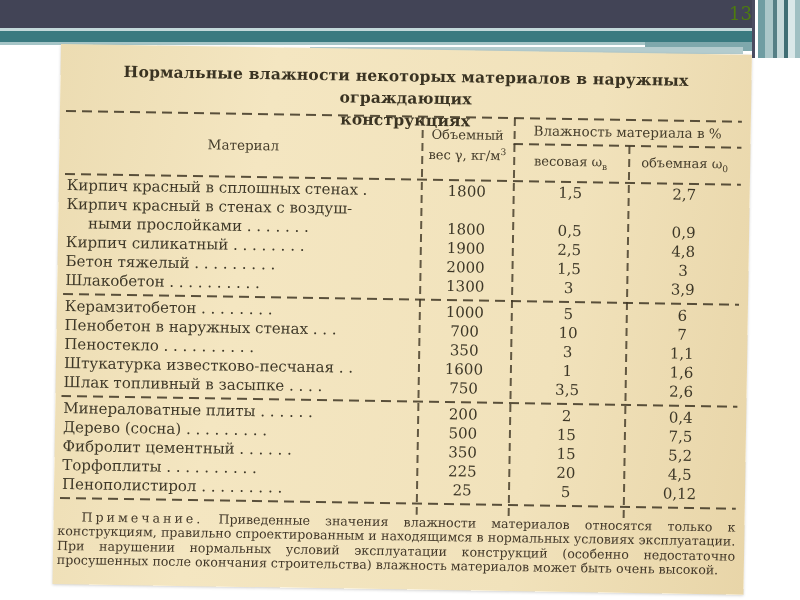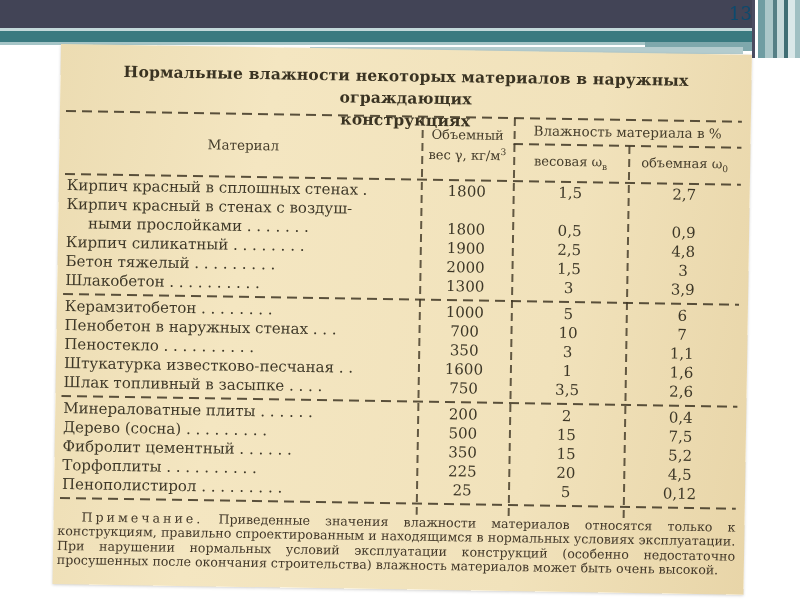--- a/index.html
+++ b/index.html
@@ -11,21 +11,21 @@
   .lightline{position:absolute;left:0;top:28px;width:800px;height:3px;background:#C3D9DA;}
   .tealband{position:absolute;left:0;top:31px;width:800px;height:11px;background:#3A7A80;}
   .paleband{position:absolute;left:0;top:42px;width:800px;height:4px;background:#A6C5C7;}
   .whiteline{position:absolute;left:0;top:45px;width:737px;height:3px;background:#ffffff;}
   .midband{position:absolute;left:645px;top:42px;width:155px;height:9px;background:#7FA8AC;}
   .grayband{position:absolute;left:310px;top:47px;width:433px;height:7px;background:#B4CCCE;}
   .stripes{position:absolute;left:752px;top:0;width:48px;height:58px;
      background:linear-gradient(90deg,#4B4C61 0 3px,#ffffff 3px 6px,#6F9DA2 6px 13px,
        #ABC7C9 13px 21px,#557F85 21px 25px,#C6D9DA 25px 32px,#3F6E74 32px 36px,
        #D9E7E8 36px 43px,#9FBFC2 43px 48px);}
-  .pagenum{position:absolute;top:4px;left:729px;color:#0c4a6e;font-size:18px;line-height:20px;}
+  .pagenum{position:absolute;top:4px;left:729px;color:#4d7c0f;font-size:18px;line-height:20px;}
 
   
   .paper{position:absolute;left:61px;top:44px;width:691px;height:540px;
      background:linear-gradient(100deg,#ECDCB2,#F4E6C1 28%,#F1E2BB 70%,#E8D5A8);
      transform:rotate(0.9deg);transform-origin:0 0;
      box-shadow:0 1px 3px rgba(0,0,0,.18);
      color:#3E3828;}
 
   .scan-title{position:absolute;left:0;top:16px;width:100%;text-align:center;
      font-size:15.5px;font-weight:bold;line-height:22px;letter-spacing:.2px;color:#3a3322;}

